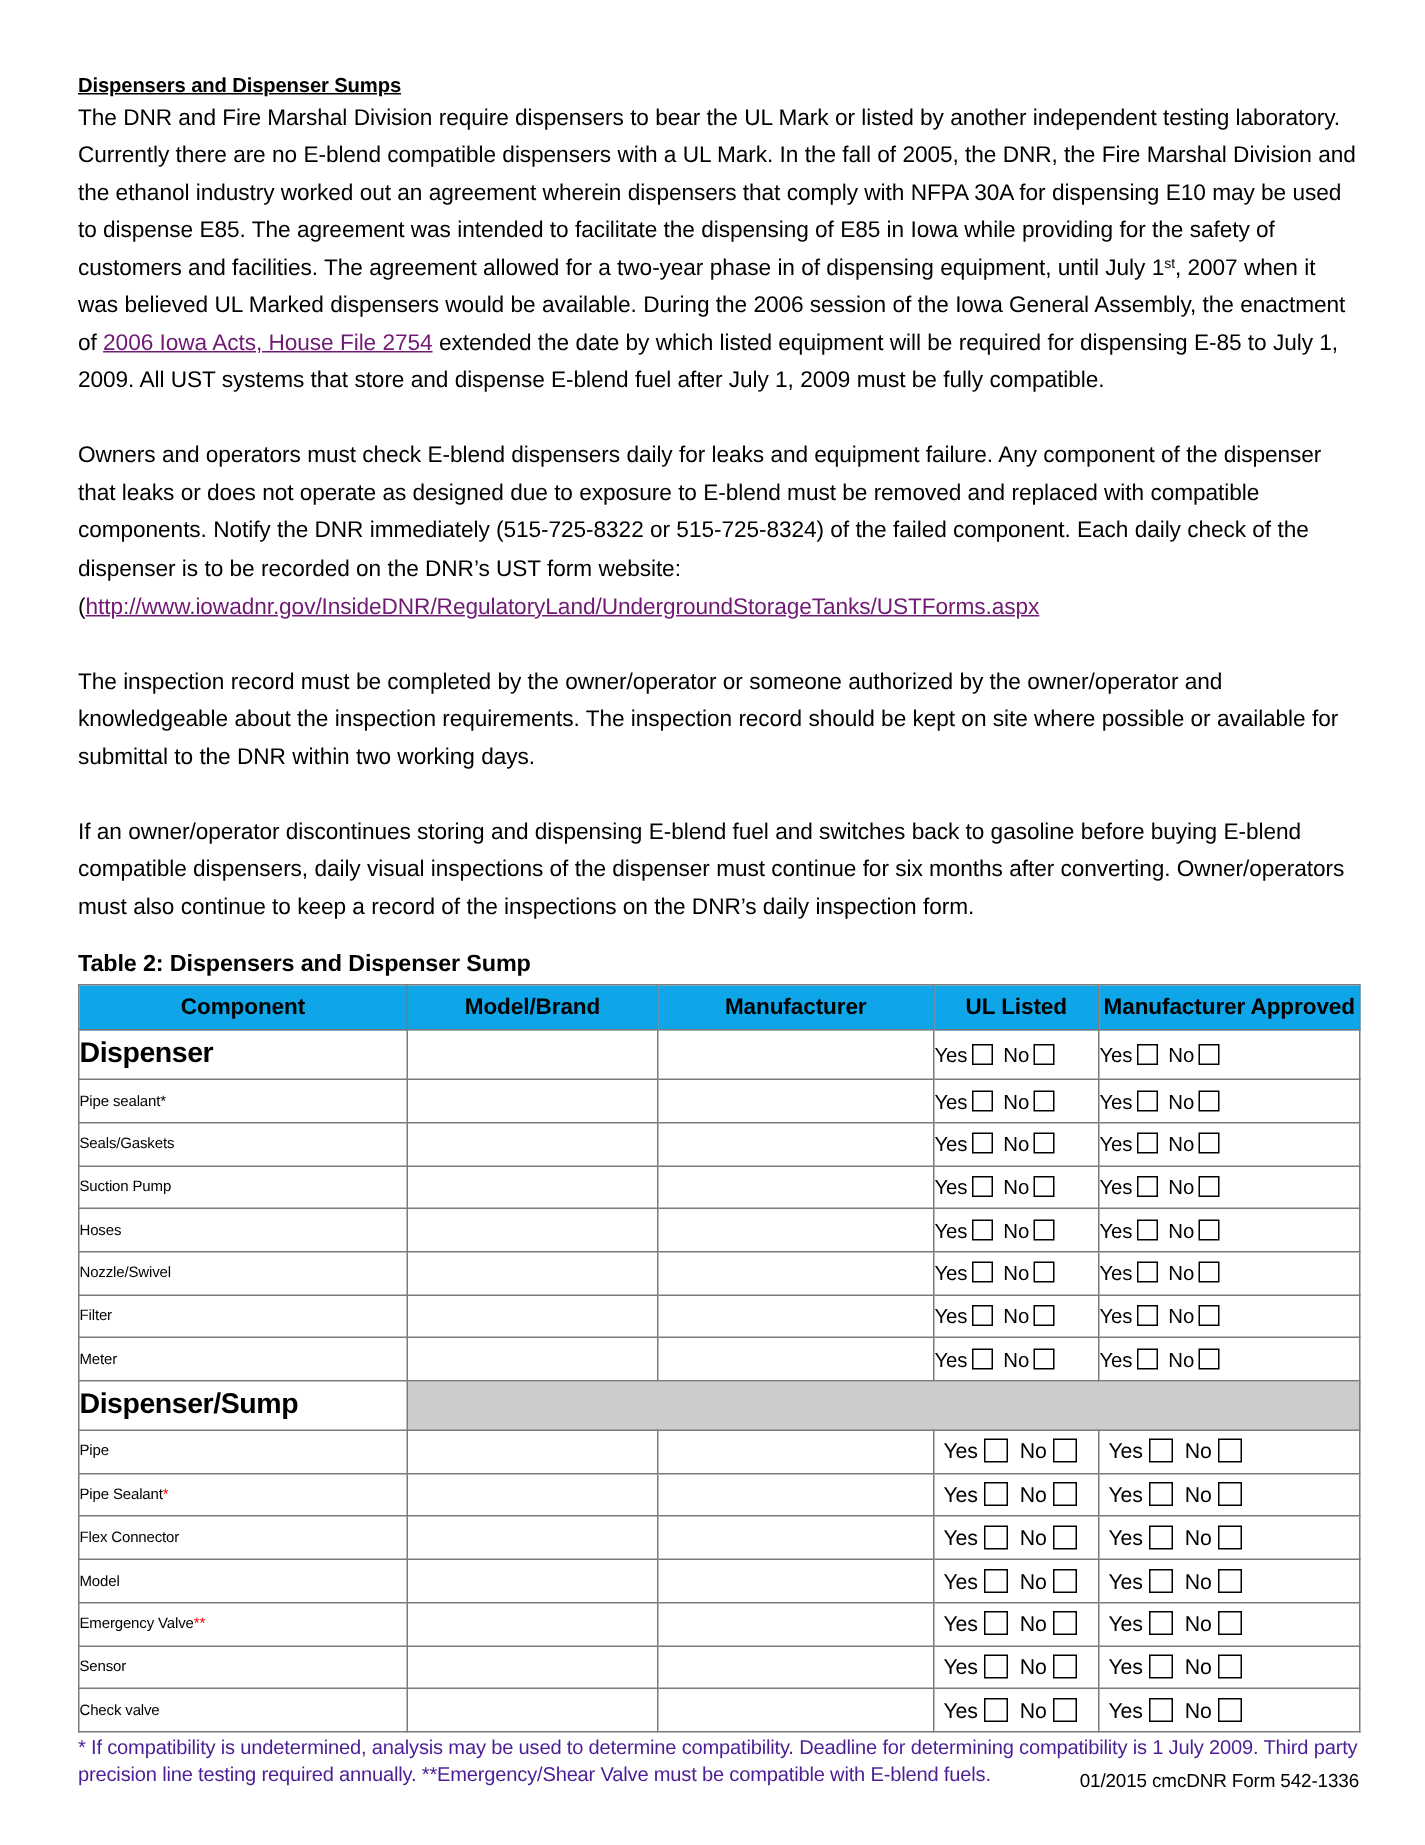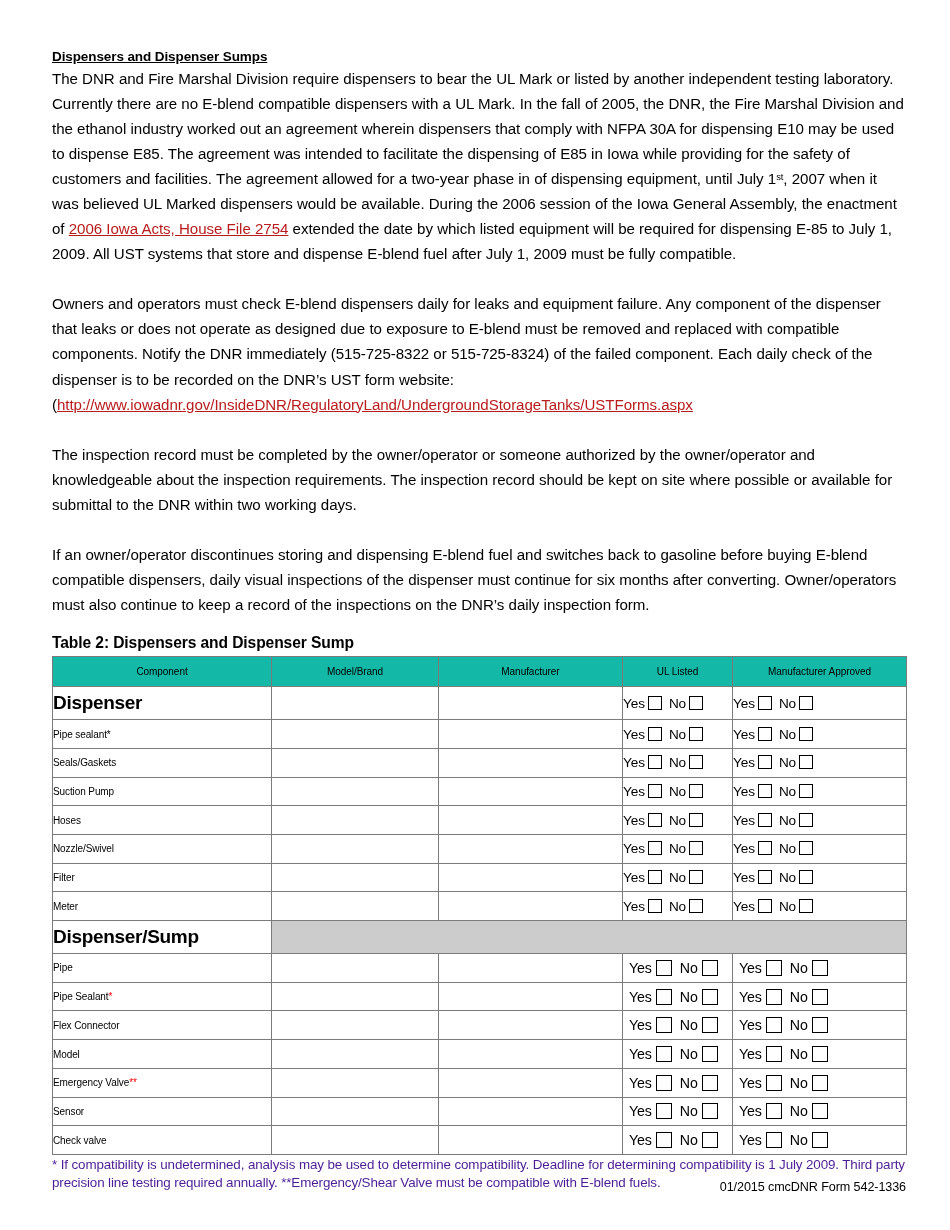--- a/index.html
+++ b/index.html
@@ -53,21 +53,21 @@
   .gap-lg { height: 25px; }
   .gap-md { height: 25px; }
 
   sup {
     font-size: 0.62em;
     vertical-align: 0.45em;
     line-height: 0;
   }
 
   a.link, .link {
-    color: #b91c1c;
+    color: #701a75;
     text-decoration: underline;
     cursor: pointer;
   }
 
   
   .table-title {
     font-size: 15.6px;
     font-weight: bold;
     margin: 0 0 4px 0;
     letter-spacing: -0.1px;
@@ -81,23 +81,23 @@
     border-collapse: collapse;
     width: 854px;
     table-layout: fixed;
   }
   table.form-table td, table.form-table th {
     border: 1px solid #7b7b7b;
     padding: 0;
     vertical-align: middle;
   }
   table.form-table tr.hdr th {
-    background: #14b8a6;
-    font-size: 10px;
-    font-weight: normal;
+    background: #0ea5e9;
+    font-size: 15px;
+    font-weight: bold;
     text-align: center;
     height: 29px;
     letter-spacing: -0.05px;
   }
 
   td.lbl {
     padding: 0 0 0 8px;
     font-size: 10px;
     letter-spacing: -0.1px;
     white-space: nowrap;

